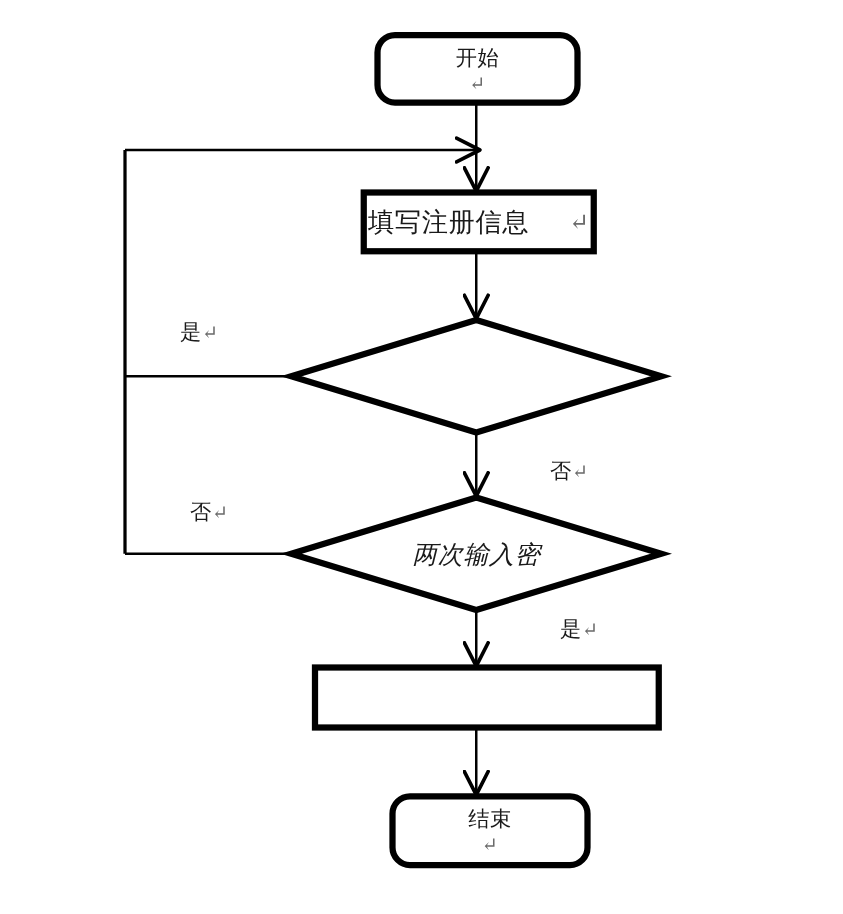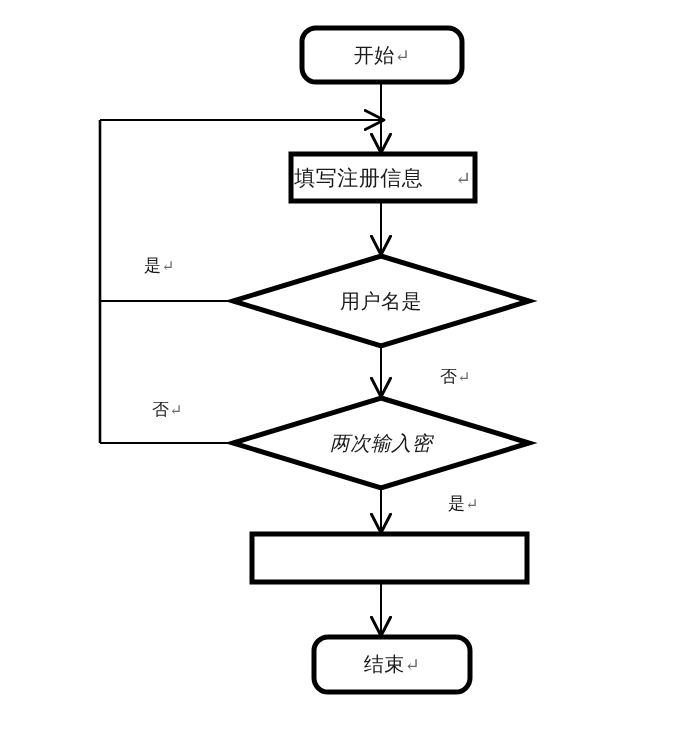--- a/index.html
+++ b/index.html
@@ -31,21 +31,21 @@
     position: absolute;
     display: flex;
     align-items: center;
     justify-content: center;
     text-align: center;
     color: #1a1a1a;
     white-space: nowrap;
     letter-spacing: 0.5px;
     pointer-events: none;
   }
-  .terminator-label { font-size: 20px; }
+  .terminator-label { font-size: 17px; flex-direction: column; }
   .process-label    { font-size: 21px; gap: 32px; }
   .decision-label   { font-size: 20px; }
   .edge-label {
     position: absolute;
     font-size: 17px;
     color: #1a1a1a;
     white-space: nowrap;
     letter-spacing: 0.5px;
     pointer-events: none;
   }
@@ -97,24 +97,20 @@
   <div class="node-label terminator-label" style="left:302px; top:28px; width:160px; height:54px;">
     <span>开始</span>
       <span class="pilcrow">↵</span>
   </div>
 
   <div class="node-label process-label" style="left:291px; top:154px; width:184px; height:47px;">
     <span>填写注册信息</span>
       <span class="pilcrow">↵</span>
   </div>
 
-  <div class="node-label decision-label" style="left:233px; top:279px; width:296px; height:44px;">
-    <span>用户名是</span>
-      <span class="pilcrow"></span>
-  </div>
 
   <div class="node-label decision-label" style="left:233px; top:421px; width:296px; height:44px;font-style:italic;">
     <span>两次输入密</span>
       <span class="pilcrow"></span>
   </div>
 
 
   <div class="node-label terminator-label" style="left:314px; top:637px; width:156px; height:55px;">
     <span>结束</span>
       <span class="pilcrow">↵</span>

